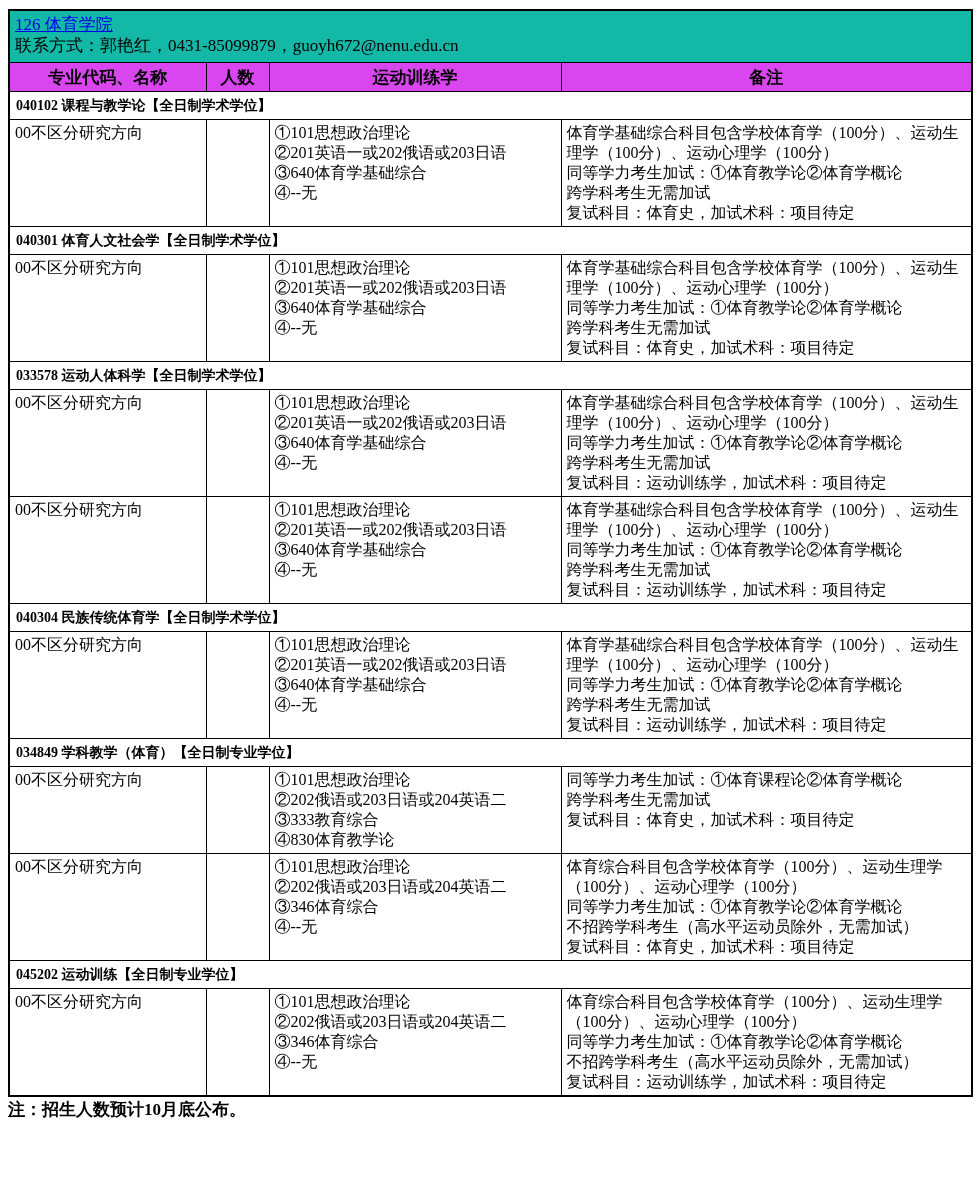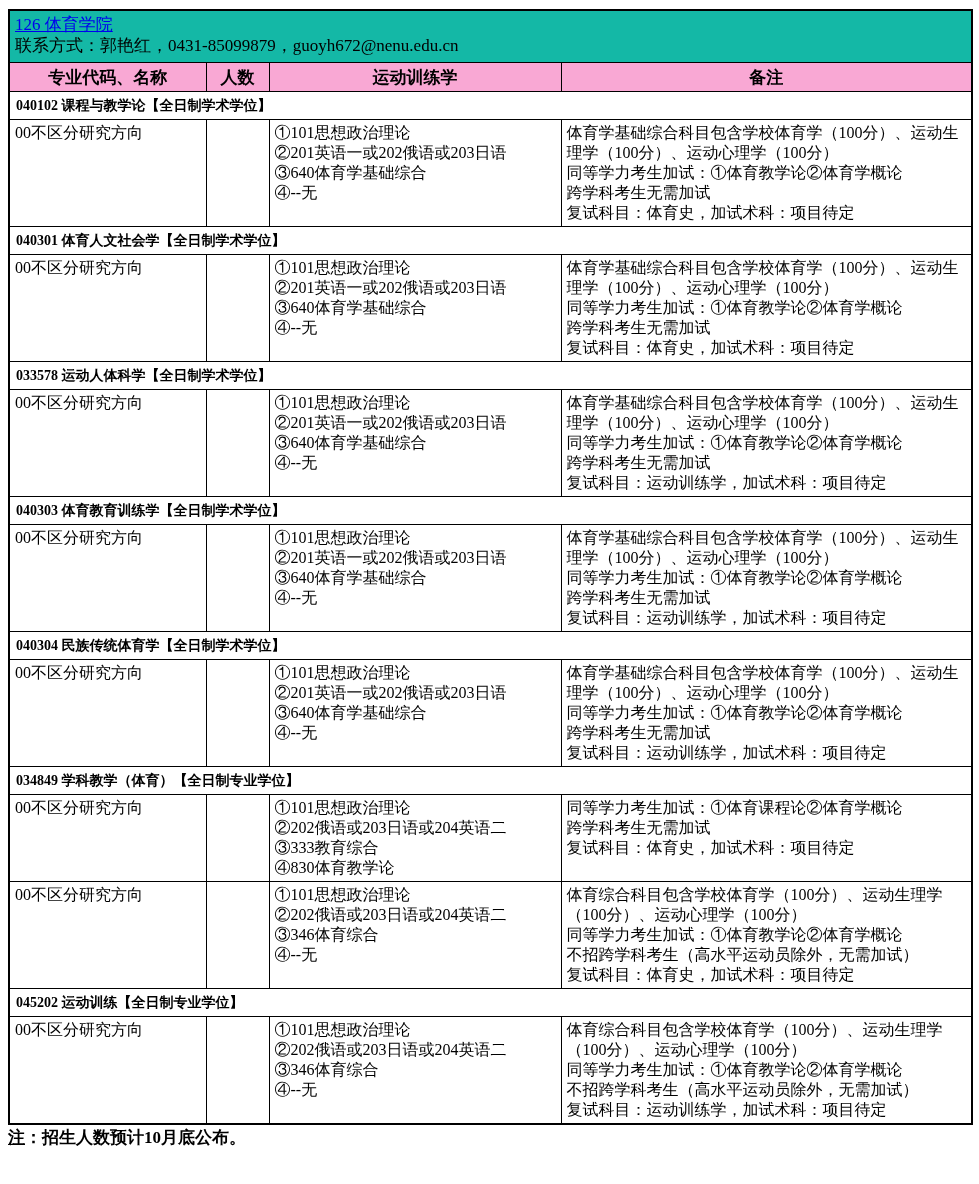--- a/index.html
+++ b/index.html
@@ -37,21 +37,21 @@
     line-height: 22px;
   }
 
   
   .head-row th {
     font-weight: bold;
     font-size: 17px;
     text-align: center;
     height: 26px;
     padding: 1px 8px;
-    background: #f9a8d4;
+    background: #d946ef;
   }
 
   
   tr.section-title-row td {
     font-weight: bold;
     font-size: 14px;
     padding: 3px 6px;
     height: 21px;
   }
 
@@ -156,23 +156,20 @@
             <div>④--无</div>
           </td>
     <td>
             <div>体育学基础综合科目包含学校体育学（100分）、运动生理学（100分）、运动心理学（100分）</div>
             <div>同等学力考生加试：①体育教学论②体育学概论</div>
             <div>跨学科考生无需加试</div>
             <div>复试科目：运动训练学，加试术科：项目待定</div>
           </td>
   </tr>
 
-  <tr class="section-title-row">
-    <td colspan="4">040303 体育教育训练学【全日制学术学位】</td>
-  </tr>
   <tr class="data-row">
     <td>00不区分研究方向</td>
     <td></td>
     <td>
             <div>①101思想政治理论</div>
             <div>②201英语一或202俄语或203日语</div>
             <div>③640体育学基础综合</div>
             <div>④--无</div>
           </td>
     <td>

